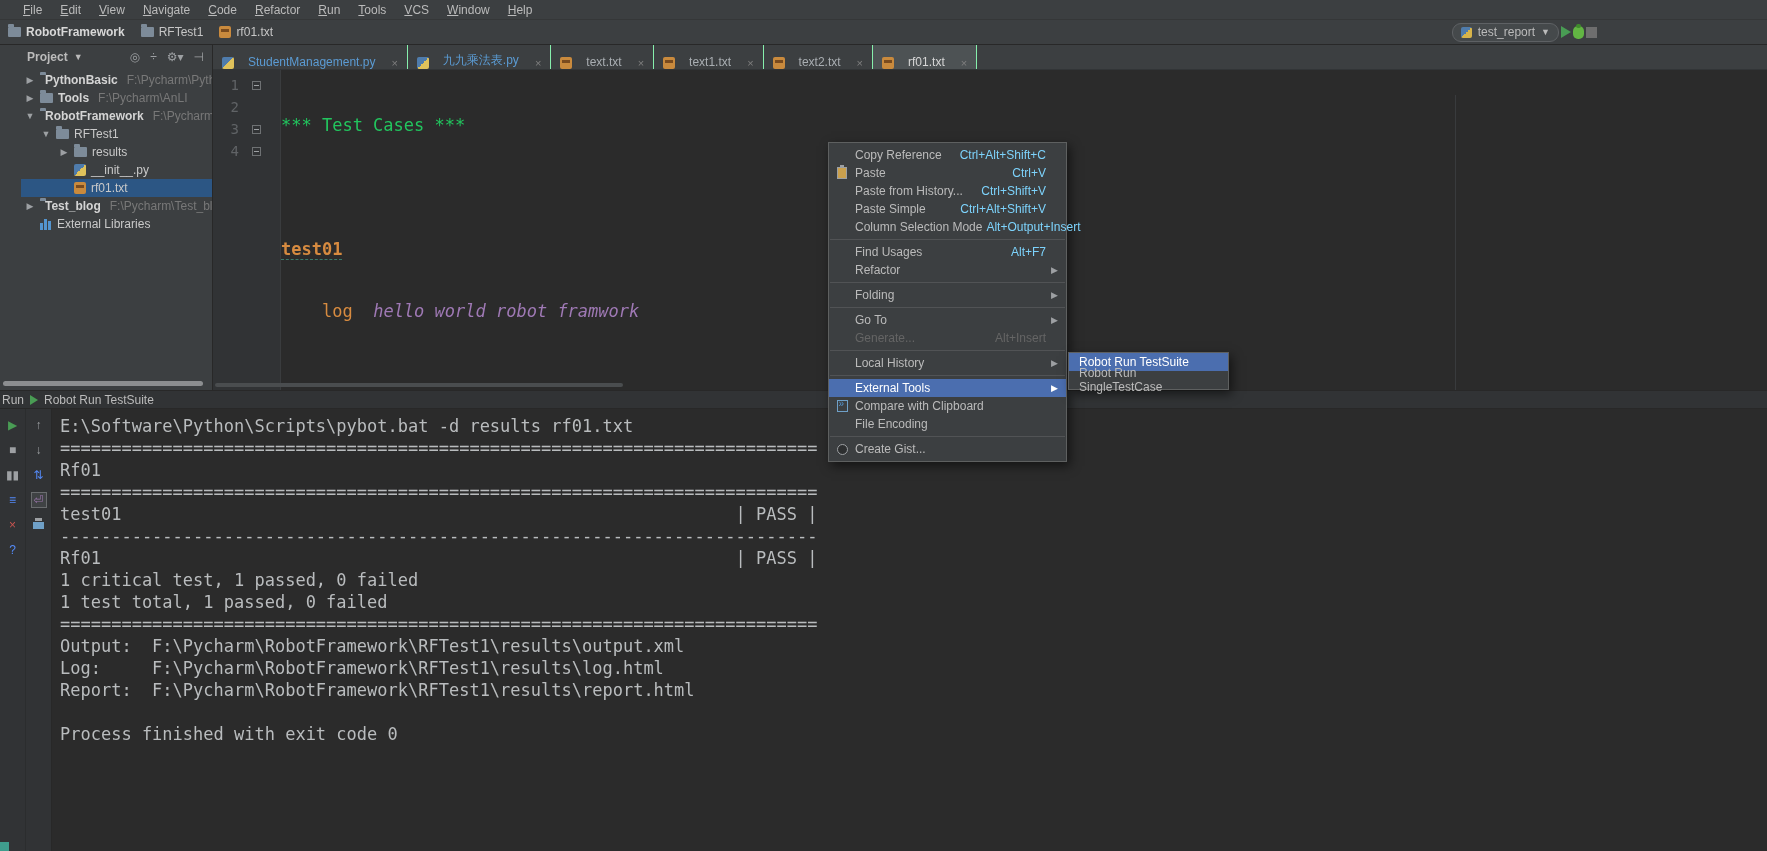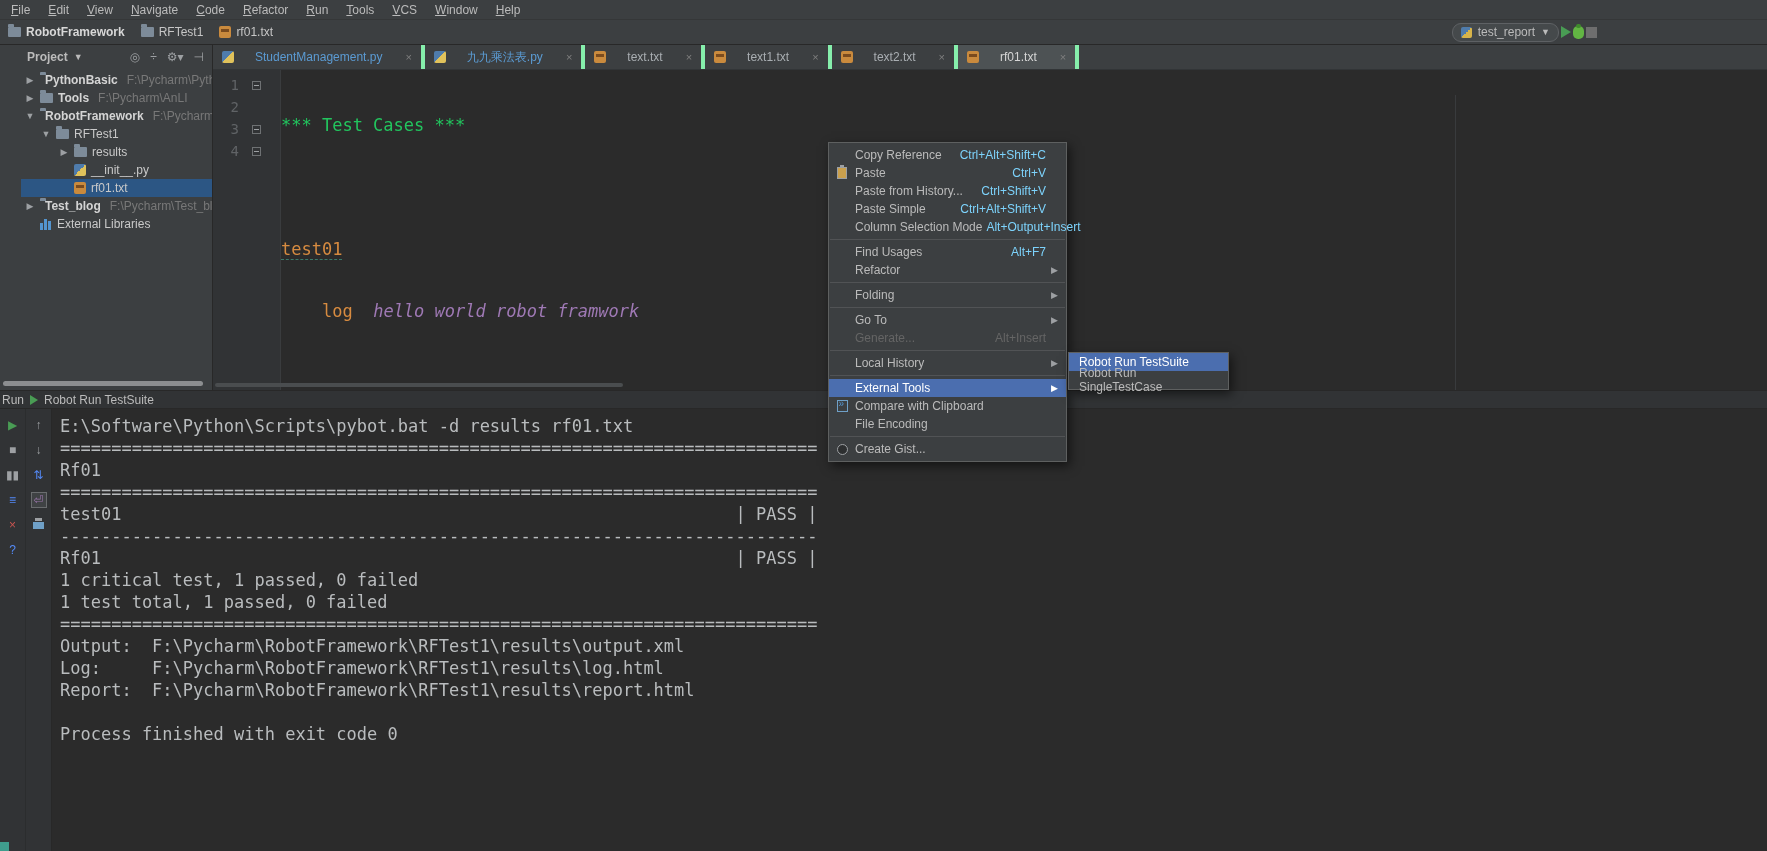--- a/index.html
+++ b/index.html
@@ -2,21 +2,21 @@
 <html><head>
 <meta charset="utf-8">
 <style>
   * { margin:0; padding:0; box-sizing:border-box; }
   html,body { width:1767px; height:851px; overflow:hidden; background:#2b2b2b;
               font-family:"Liberation Sans", sans-serif; }
   .app { position:relative; width:1767px; height:851px; background:#2b2b2b; color:#bbbbbb; }
 
   
   .menubar { height:20px; background:#3c3f41; display:flex; align-items:center;
-             padding-left:2px; font-size:12px; color:#bbbbbb; border-bottom:1px solid #353738;}
+             padding-left:14px; font-size:12px; color:#bbbbbb; border-bottom:1px solid #353738;}
   .menubar .mnu { padding:0 9px; cursor:default; }
   .menubar .mnu::first-letter { text-decoration:underline; }
 
   
   .toolbar { height:25px; background:#3c3f41; display:flex; align-items:center;
              justify-content:space-between; border-bottom:1px solid #282828; font-size:12px; }
   .crumbs { display:flex; align-items:center; padding-left:8px; gap:6px; }
   .crumb { display:flex; align-items:center; gap:5px; margin-right:10px; }
   .crumb .lbl { color:#c6c6c6; }
   .crumb.first .lbl { font-weight:bold; color:#d8d8d8; }
@@ -52,39 +52,39 @@
   .trow.sel { background:#2c5684; }
   .ind0 { padding-left:4px; } .ind1 { padding-left:20px; } .ind2 { padding-left:38px; }
   .ico-py { width:12px; height:12px; border-radius:2px; flex:none;
             background:linear-gradient(135deg,#4f7cac 50%,#e0c25b 50%); }
   .ico-libs { width:12px; height:12px; flex:none; display:flex; align-items:flex-end; gap:1px;}
   .ico-libs i { width:3px; background:#5394ce; display:block;}
   .pp-hscroll { position:absolute; bottom:4px; left:3px; width:200px; height:5px; background:#8c8e90; border-radius:3px;}
 
   .editor-area { flex:1; display:flex; flex-direction:column; position:relative; }
   .tabbar { height:25px; background:#3c3f41; display:flex; font-size:12px; border-bottom:1px solid #323537;}
-  .tab { display:flex; align-items:center; gap:21px; padding:0 9px; border-right:4px solid #86efac; cursor:default;}
+  .tab { display:flex; align-items:flex-end; gap:14px; padding:0 9px; border-right:1px solid #86efac; cursor:default;}
   .tab .tl { color:#a9aeb2; }
   .tab.py .tl { color:#5b9bd3; }
   .tab .x { color:#7f7f7f; font-size:11px; margin-left:2px;}
   .tab.active { background:#4d5254; }
   .tab.active .tl { color:#d6d6d6; }
 
   .editor { flex:1; position:relative; background:#2b2b2b; display:flex;
             font-family:"DejaVu Sans Mono", monospace; font-size:17px; }
   .gutter { width:68px; background:#313335; border-right:1px solid #3a3c3e; padding-top:4px; flex:none;}
   .gl { height:22px; display:flex; align-items:center; }
   .gl .num { width:26px; text-align:right; color:#606366; font-size:14px; }
   .gl .fold { width:34px; display:flex; justify-content:center; }
   .foldbox { width:9px; height:9px; border:1px solid #6e7173; background:#313335; position:relative;}
   .foldbox::before { content:""; position:absolute; left:1px; right:1px; top:3px; height:1px; background:#9da0a3;}
   .code { padding-top:4px; white-space:pre; }
   .cl { height:22px; line-height:22px; }
   .tok-section { color:#22c55e; }
-  .tok-case { color:#d78b40; font-weight:normal; border-bottom:1px dashed #3a7a6a; }
+  .tok-case { color:#d78b40; font-weight:bold; border-bottom:1px dashed #3a7a6a; }
   .tok-kw { color:#d78b40; }
   .tok-arg { color:#9f79b5; font-style:italic; }
   .margin-guide { position:absolute; left:1242px; top:25px; bottom:0; width:1px; background:#393b3d; }
   .editor-hscroll { position:absolute; left:2px; bottom:3px; width:408px; height:4px; background:#4a4d4f; border-radius:2px;}
 
   
   .run-panel { height:461px; display:flex; flex-direction:column; border-top:1px solid #282828; }
   .rp-header { height:18px; background:#313335; display:flex; align-items:center; gap:6px;
                font-size:12px; color:#bbbbbb; border-bottom:1px solid #282828; padding-left:2px;}
   .rp-play { width:0; height:0; border-left:8px solid #499c54; border-top:5px solid transparent;

